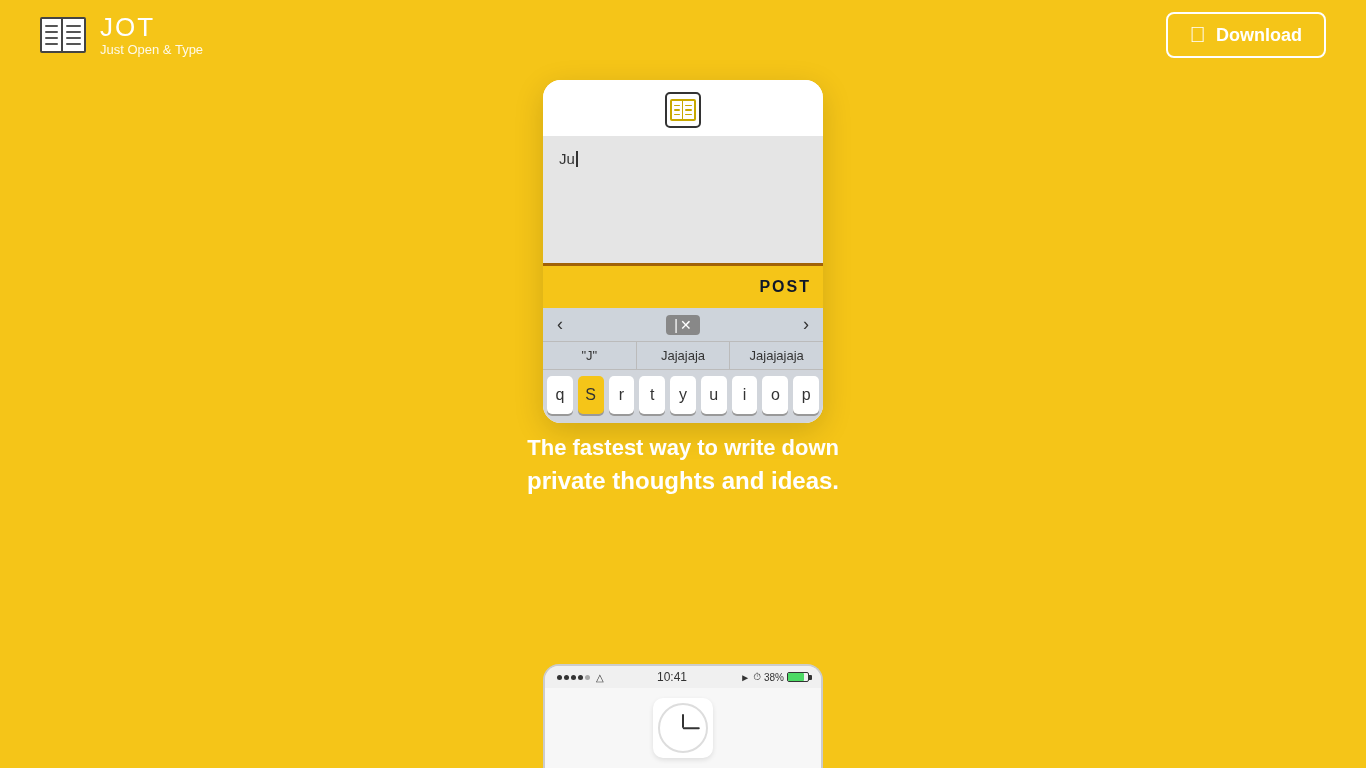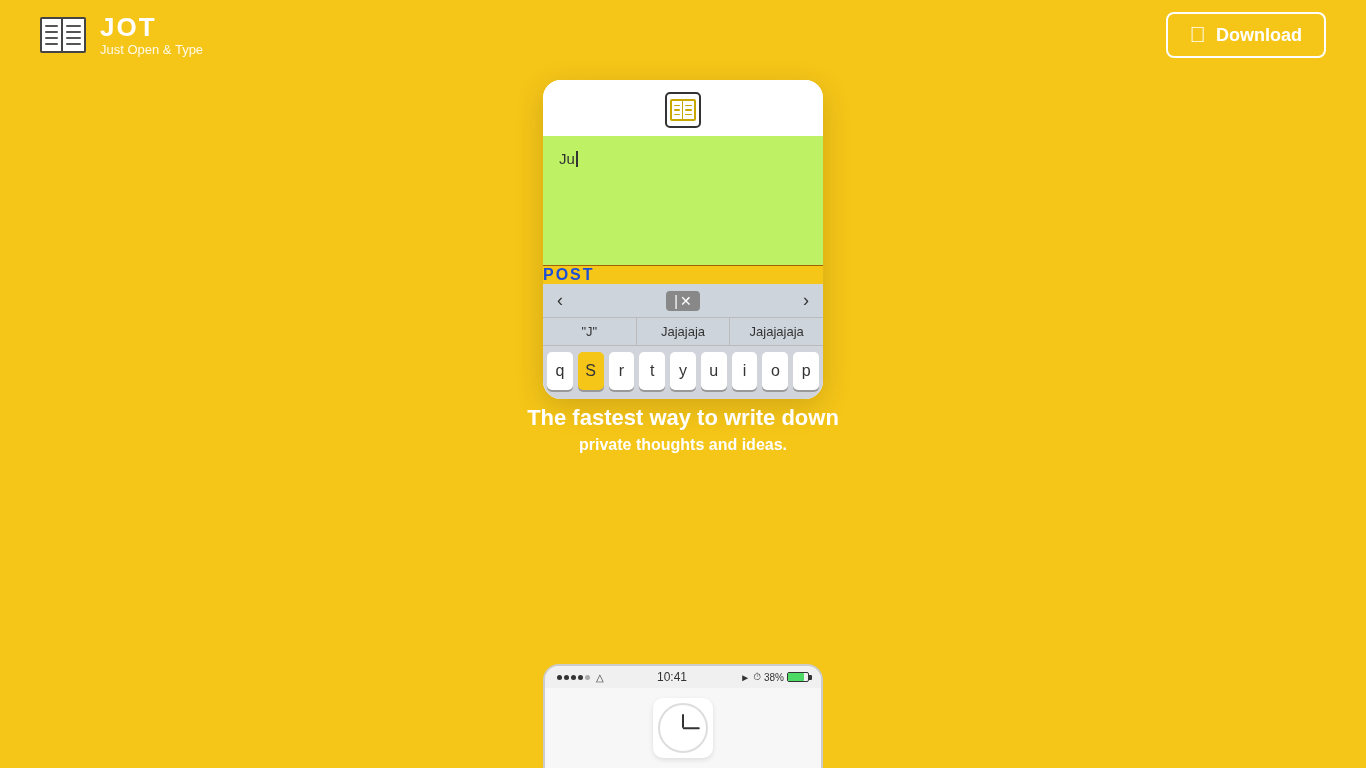--- a/index.html
+++ b/index.html
@@ -64,21 +64,21 @@
       border-radius: 1px;
     }
 
     .logo-text-area {
       display: flex;
       flex-direction: column;
     }
 
     .logo-title {
       font-size: 26px;
-      font-weight: 700;
+      font-weight: 400;
       color: white;
       letter-spacing: 2px;
       line-height: 1;
     }
 
     .logo-subtitle {
       font-size: 13px;
       color: white;
       opacity: 0.9;
       margin-top: 2px;
@@ -134,47 +134,48 @@
       border-radius: 5px;
       display: flex;
       align-items: center;
       justify-content: center;
       font-size: 16px;
       background: white;
       color: #c8a800;
     }
 
     .note-area {
-      background: #bef264;
+      background: #e5e5e5;
       padding: 14px 16px;
       min-height: 130px;
-      border-bottom: 1px solid #a16207;
+      border-bottom: 3px solid #a16207;
     }
 
     .note-text {
       font-size: 15px;
       color: #333;
       font-family: -apple-system, BlinkMacSystemFont, sans-serif;
     }
 
     .cursor {
       display: inline-block;
       width: 2px;
       height: 16px;
       background: #333;
       vertical-align: text-bottom;
       margin-left: 1px;
     }
 
     .post-btn {
       background: #F5C518;
-      color: #1d4ed8;
+      color: #0f172a;
       font-size: 16px;
       font-weight: 700;
-      text-align: left;
+      text-align: right;
+      padding: 12px;
       letter-spacing: 2px;
       cursor: pointer;
       border: none;
       width: 100%;
     }
 
     
     .keyboard-area {
       background: #d1d5db;
     }
@@ -251,34 +252,34 @@
       font-weight: 400;
     }
 
     .key-active {
       background: #F5C518;
       color: #333;
     }
 
     
     .hero-text {
-      text-align: center;
-      margin-top: 4px;
+      text-align: right;
+      margin-top: 10px;
       padding: 0 40px;
     }
 
     .hero-line1 {
       font-size: 22px;
       font-weight: 700;
       color: white;
       line-height: 1.4;
     }
 
     .hero-line2 {
-      font-size: 16px;
+      font-size: 24px;
       font-weight: 700;
       color: white;
       line-height: 1.4;
     }
 
     
     .bottom-preview {
       position: absolute;
       bottom: 0;
       left: 50%;

